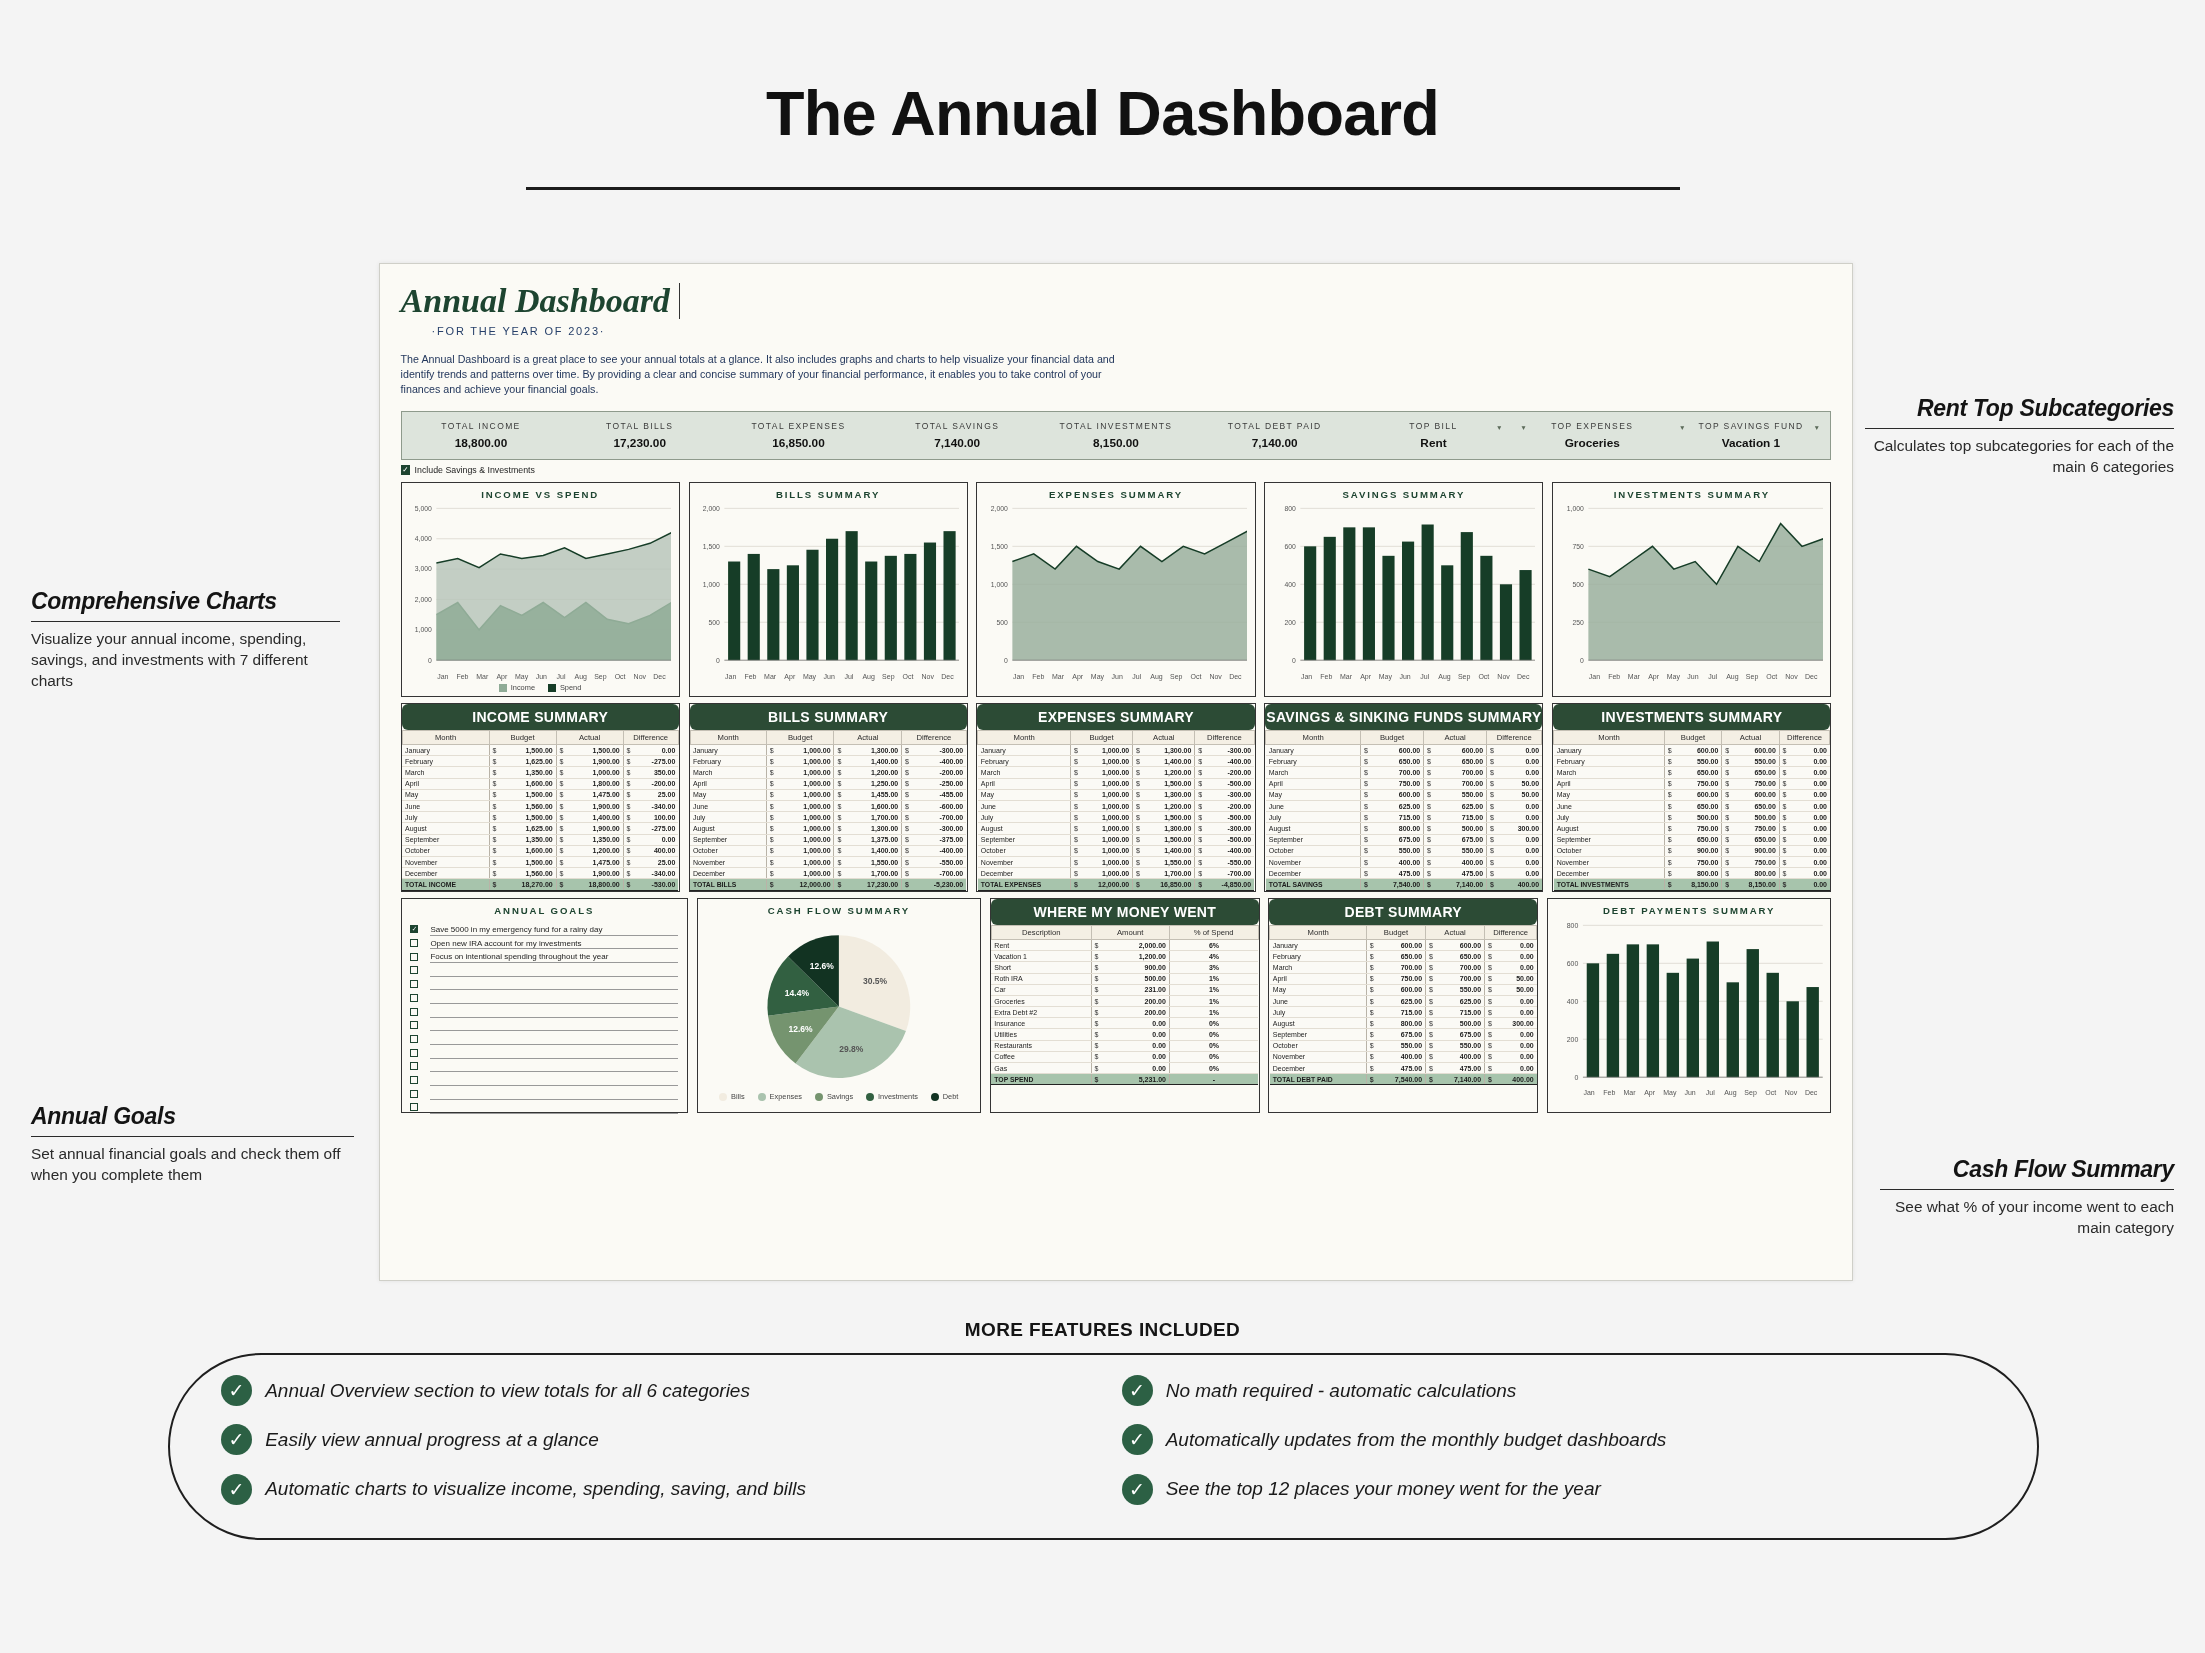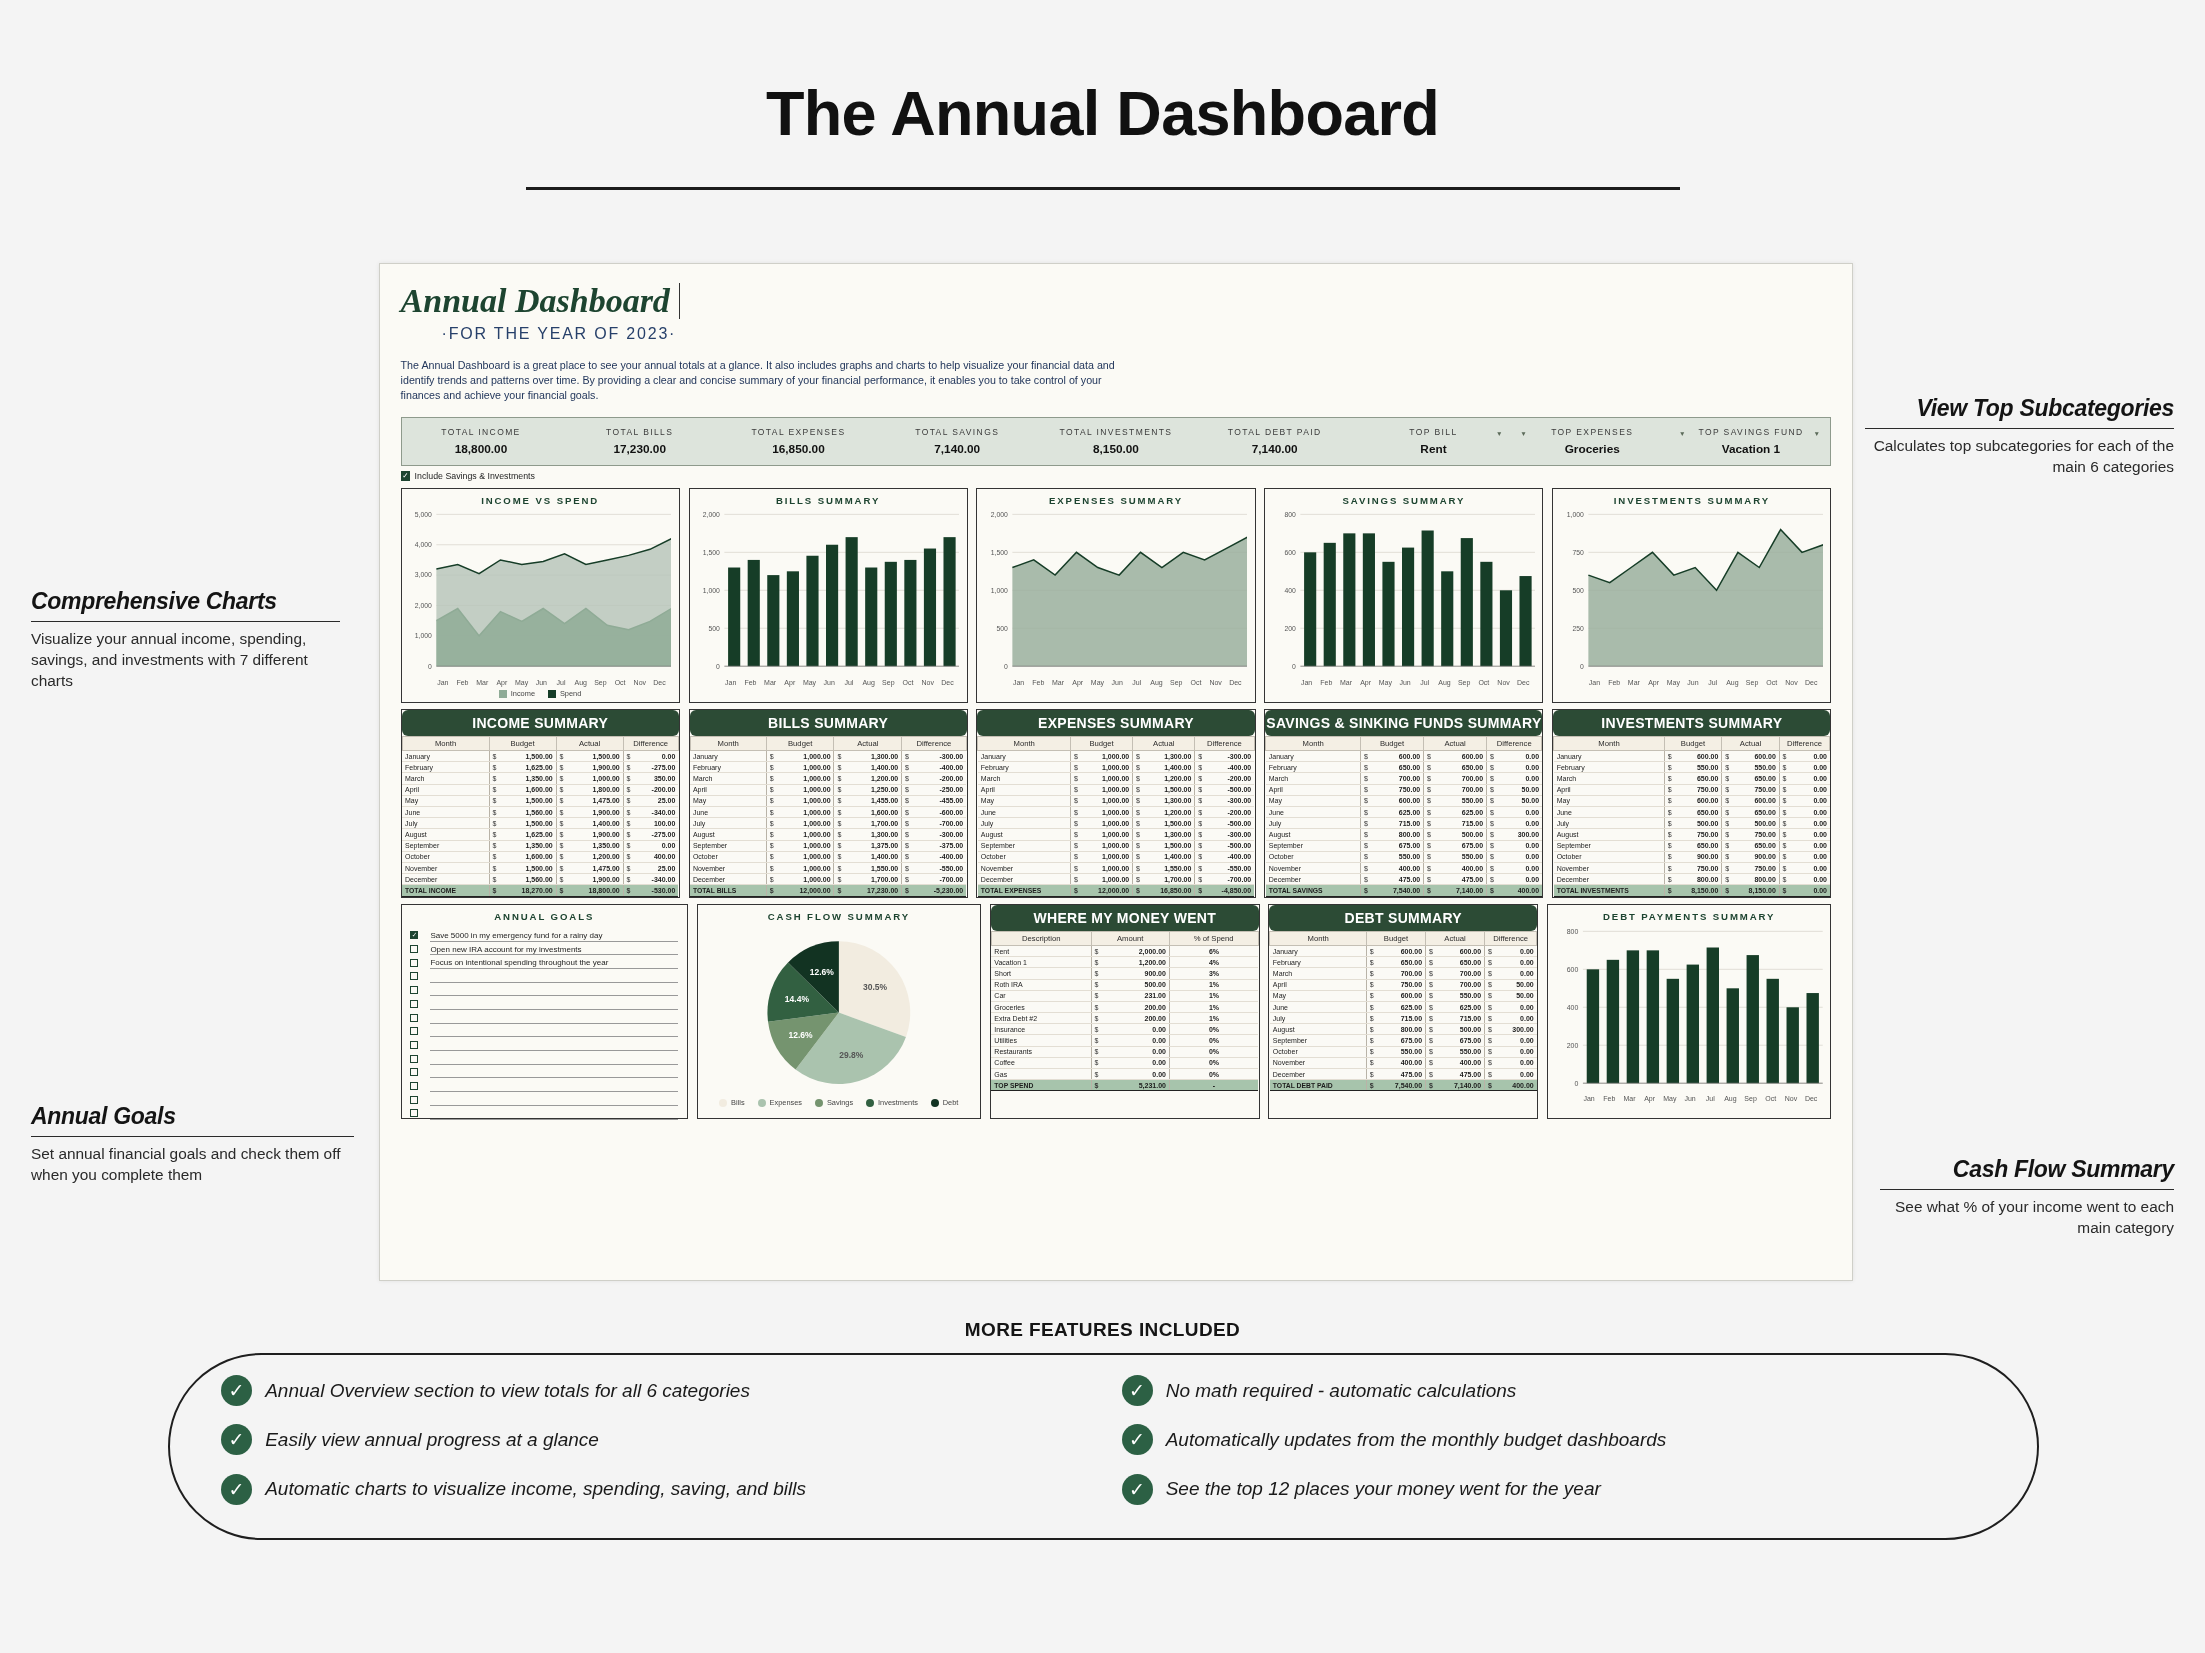--- a/index.html
+++ b/index.html
@@ -36,22 +36,22 @@
   .sheet-title {
     font-family:"Liberation Serif", serif;
     font-style:italic; font-weight:bold;
     font-size:34px; color:#1d4430;
     letter-spacing:0px;
     display:inline-block;
     border-right:1.5px solid #333;
     padding-right:8.8px; line-height:1.05;
   }
   .sheet-sub {
-    margin-left:41px; margin-top:6.6px;
-    font-size:16px; letter-spacing:1.8px;
+    margin-left:31px; margin-top:6.6px;
+    font-size:11px; letter-spacing:1.8px;
     color:#27406a; font-weight:500;
   }
   .sheet-desc {
     margin-top:14.7px; font-size:10.7px;
     line-height:1.38; color:#23375c; max-width:735px;
   }
   
   #stats {
     margin-top:14.7px;
     background:#dde4dc;
@@ -1434,21 +1434,21 @@
   <h3>Comprehensive Charts</h3>
   <div class="rule"></div>
   <p>Visualize your annual income, spending, savings, and investments with 7 different charts</p>
 </div>
 <div class="anno" id="anno-goals">
   <h3>Annual Goals</h3>
   <div class="rule"></div>
   <p>Set annual financial goals and check them off when you complete them</p>
 </div>
 <div class="anno" id="anno-top">
-  <h3>View Top Subcategories</h3>
+  <h3>Rent Top Subcategories</h3>
   <div class="rule"></div>
   <p>Calculates top subcategories for each of the main 6 categories</p>
 </div>
 <div class="anno" id="anno-cash">
   <h3>Cash Flow Summary</h3>
   <div class="rule"></div>
   <p>See what % of your income went to each main category</p>
 </div>
 
 <div id="feat-title">MORE FEATURES INCLUDED</div>

